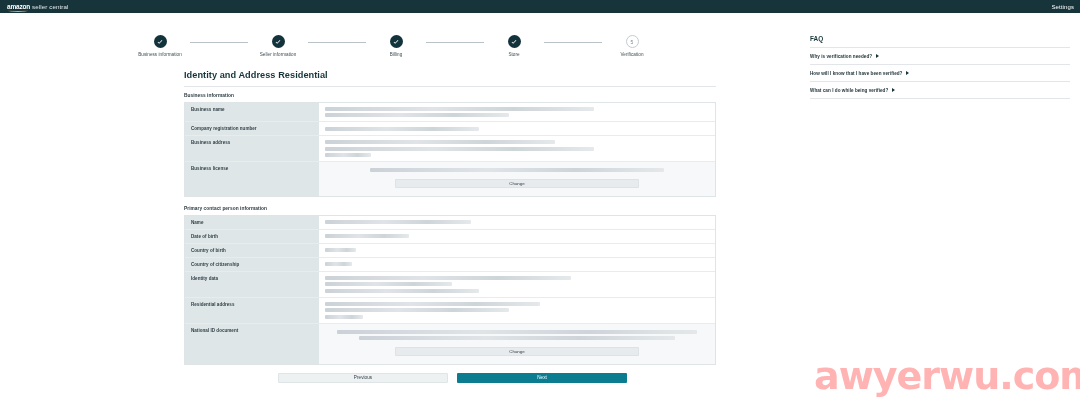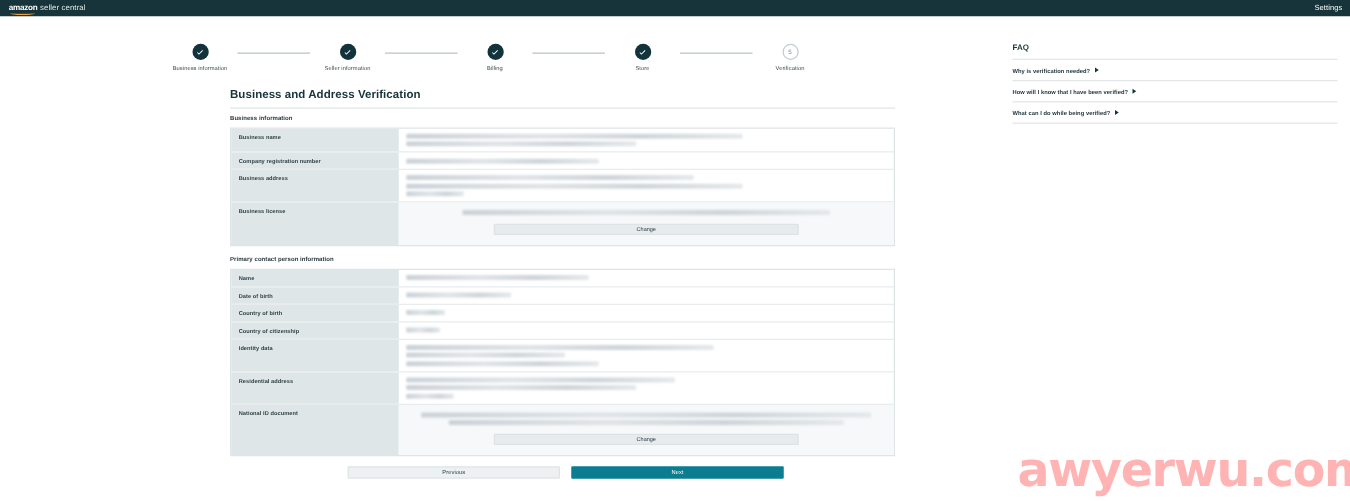--- a/index.html
+++ b/index.html
@@ -310,21 +310,21 @@
           <div class="step-label">Store</div>
         </div>
         <div class="step-line"></div>
         <div class="step">
           <div class="step-circle pending">5</div>
           <div class="step-label">Verification</div>
         </div>
       </div>
 
     <div class="main">
-      <div class="page-title">Business and Address Verification</div>
+      <div class="page-title">Identity and Address Residential</div>
       <div class="title-rule"></div>
       <div id="sections">
           <div class="section-label">Business information</div>
           <div class="tbl">
             <div class="row">
               <div class="cell-label">Business name</div>
               <div class="cell-value">
                 <div class="redact" style="width: 70%;"></div>
                 <div class="redact" style="width: 48%;"></div>
               </div>

